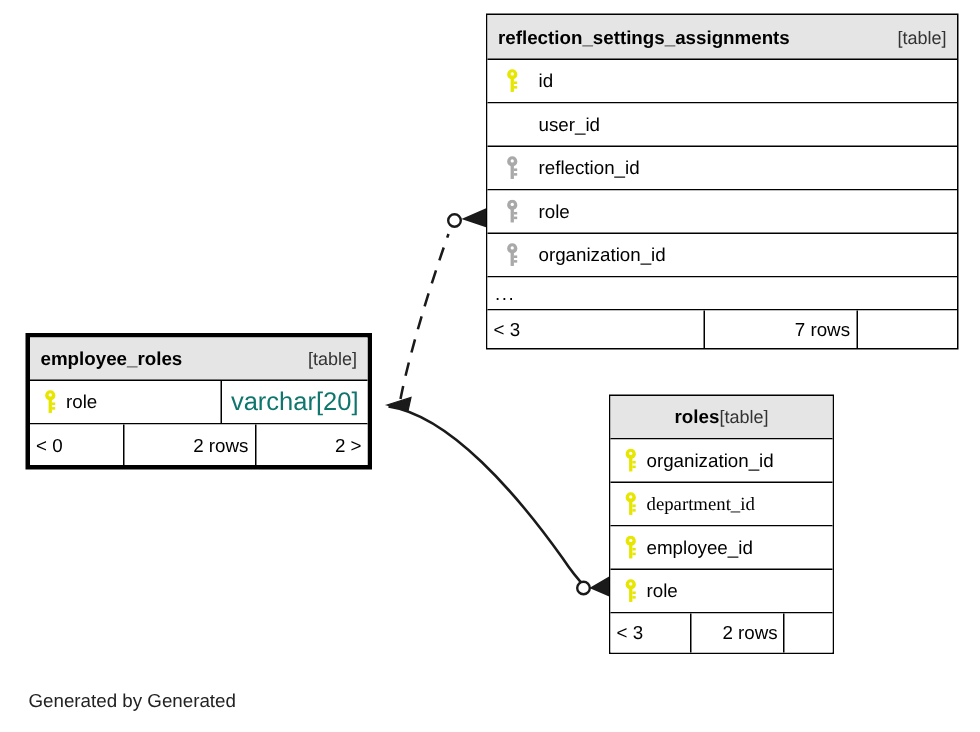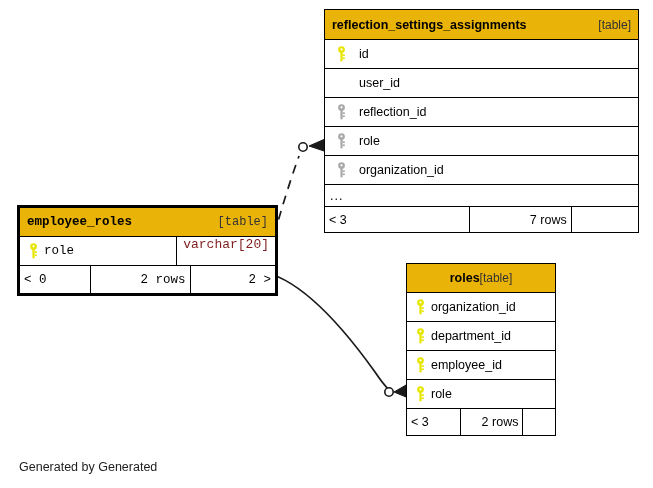--- a/index.html
+++ b/index.html
@@ -38,21 +38,21 @@
     display: flex;
     align-items: center;
     border-bottom: 1px solid #000000;
     background: #ffffff;
     position: relative;
   }
   .row:last-child {
     border-bottom: none;
   }
   .title-row {
-    background: #eab308;
+    background: #e5e5e5;
     justify-content: space-between;
     padding: 0 7px;
   }
   .tbl-name {
     font-weight: bold;
     font-size: 12.5px;
     color: #000000;
     white-space: nowrap;
   }
   .tbl-tag {
@@ -69,25 +69,26 @@
     flex: 1 1 auto;
     min-width: 0;
     height: 100%;
     padding-left: 6px;
     box-sizing: border-box;
   }
   .col-type {
     flex: 0 0 auto;
     height: 100%;
     display: flex;
+    align-items: center;
     padding: 0 6px;
     box-sizing: border-box;
     border-left: 1px solid #000000;
-    font-size: 13px;
-    color: #7f1d1d;
+    font-size: 17px;
+    color: #0f766e;
     white-space: nowrap;
   }
   .keyslot {
     flex: 0 0 auto;
     width: 14px;
     height: 16px;
     display: flex;
     align-items: center;
     justify-content: center;
     margin-right: 4px;
@@ -239,21 +240,21 @@
       </div>
       <div class="foot-cell fc-right" style="width:32.5%;">
         <span>7 rows</span>
       </div>
       <div class="foot-cell fc-right" style="width:21.5%;">
         <span></span>
       </div>
     </div>
   </div>
 
-  <div class="er-table focus" id="tbl-er" style="left:17px; top:205px; width:261px;font-family:Liberation Mono, monospace;">
+  <div class="er-table focus" id="tbl-er" style="left:17px; top:222px; width:231px;">
 
     <div class="row title-row" style="height:29px;">
       <span class="tbl-name">employee_roles</span>
       <span class="tbl-tag">[table]</span>
     </div>
 
     <div class="row col-row" style="height:29px;">
       <div class="col-main">
         <span class="keyslot">
           <svg width="9" height="16" viewBox="0 0 9 16">
@@ -299,21 +300,21 @@
             <circle cx="4.5" cy="3.3" r="1.1" fill="#ffffff"></circle>
             <rect x="3.4" y="5.5" width="2.2" height="9.8" fill="#e6e600"></rect>
             <rect x="5.6" y="8.3" width="2.2" height="1.7" fill="#e6e600"></rect>
             <rect x="5.6" y="11.4" width="2.2" height="1.7" fill="#e6e600"></rect>
           </svg>
         </span>
         <span class="col-name">organization_id</span>
       </div>
     </div>
 
-    <div class="row col-row" style="height:29px;">
+    <div class="row col-row" style="height:29px;font-family:Liberation Serif, serif;">
       <div class="col-main">
         <span class="keyslot">
           <svg width="9" height="16" viewBox="0 0 9 16">
             <circle cx="4.5" cy="3.6" r="3.4" fill="#e6e600"></circle>
             <circle cx="4.5" cy="3.3" r="1.1" fill="#ffffff"></circle>
             <rect x="3.4" y="5.5" width="2.2" height="9.8" fill="#e6e600"></rect>
             <rect x="5.6" y="8.3" width="2.2" height="1.7" fill="#e6e600"></rect>
             <rect x="5.6" y="11.4" width="2.2" height="1.7" fill="#e6e600"></rect>
           </svg>
         </span>

